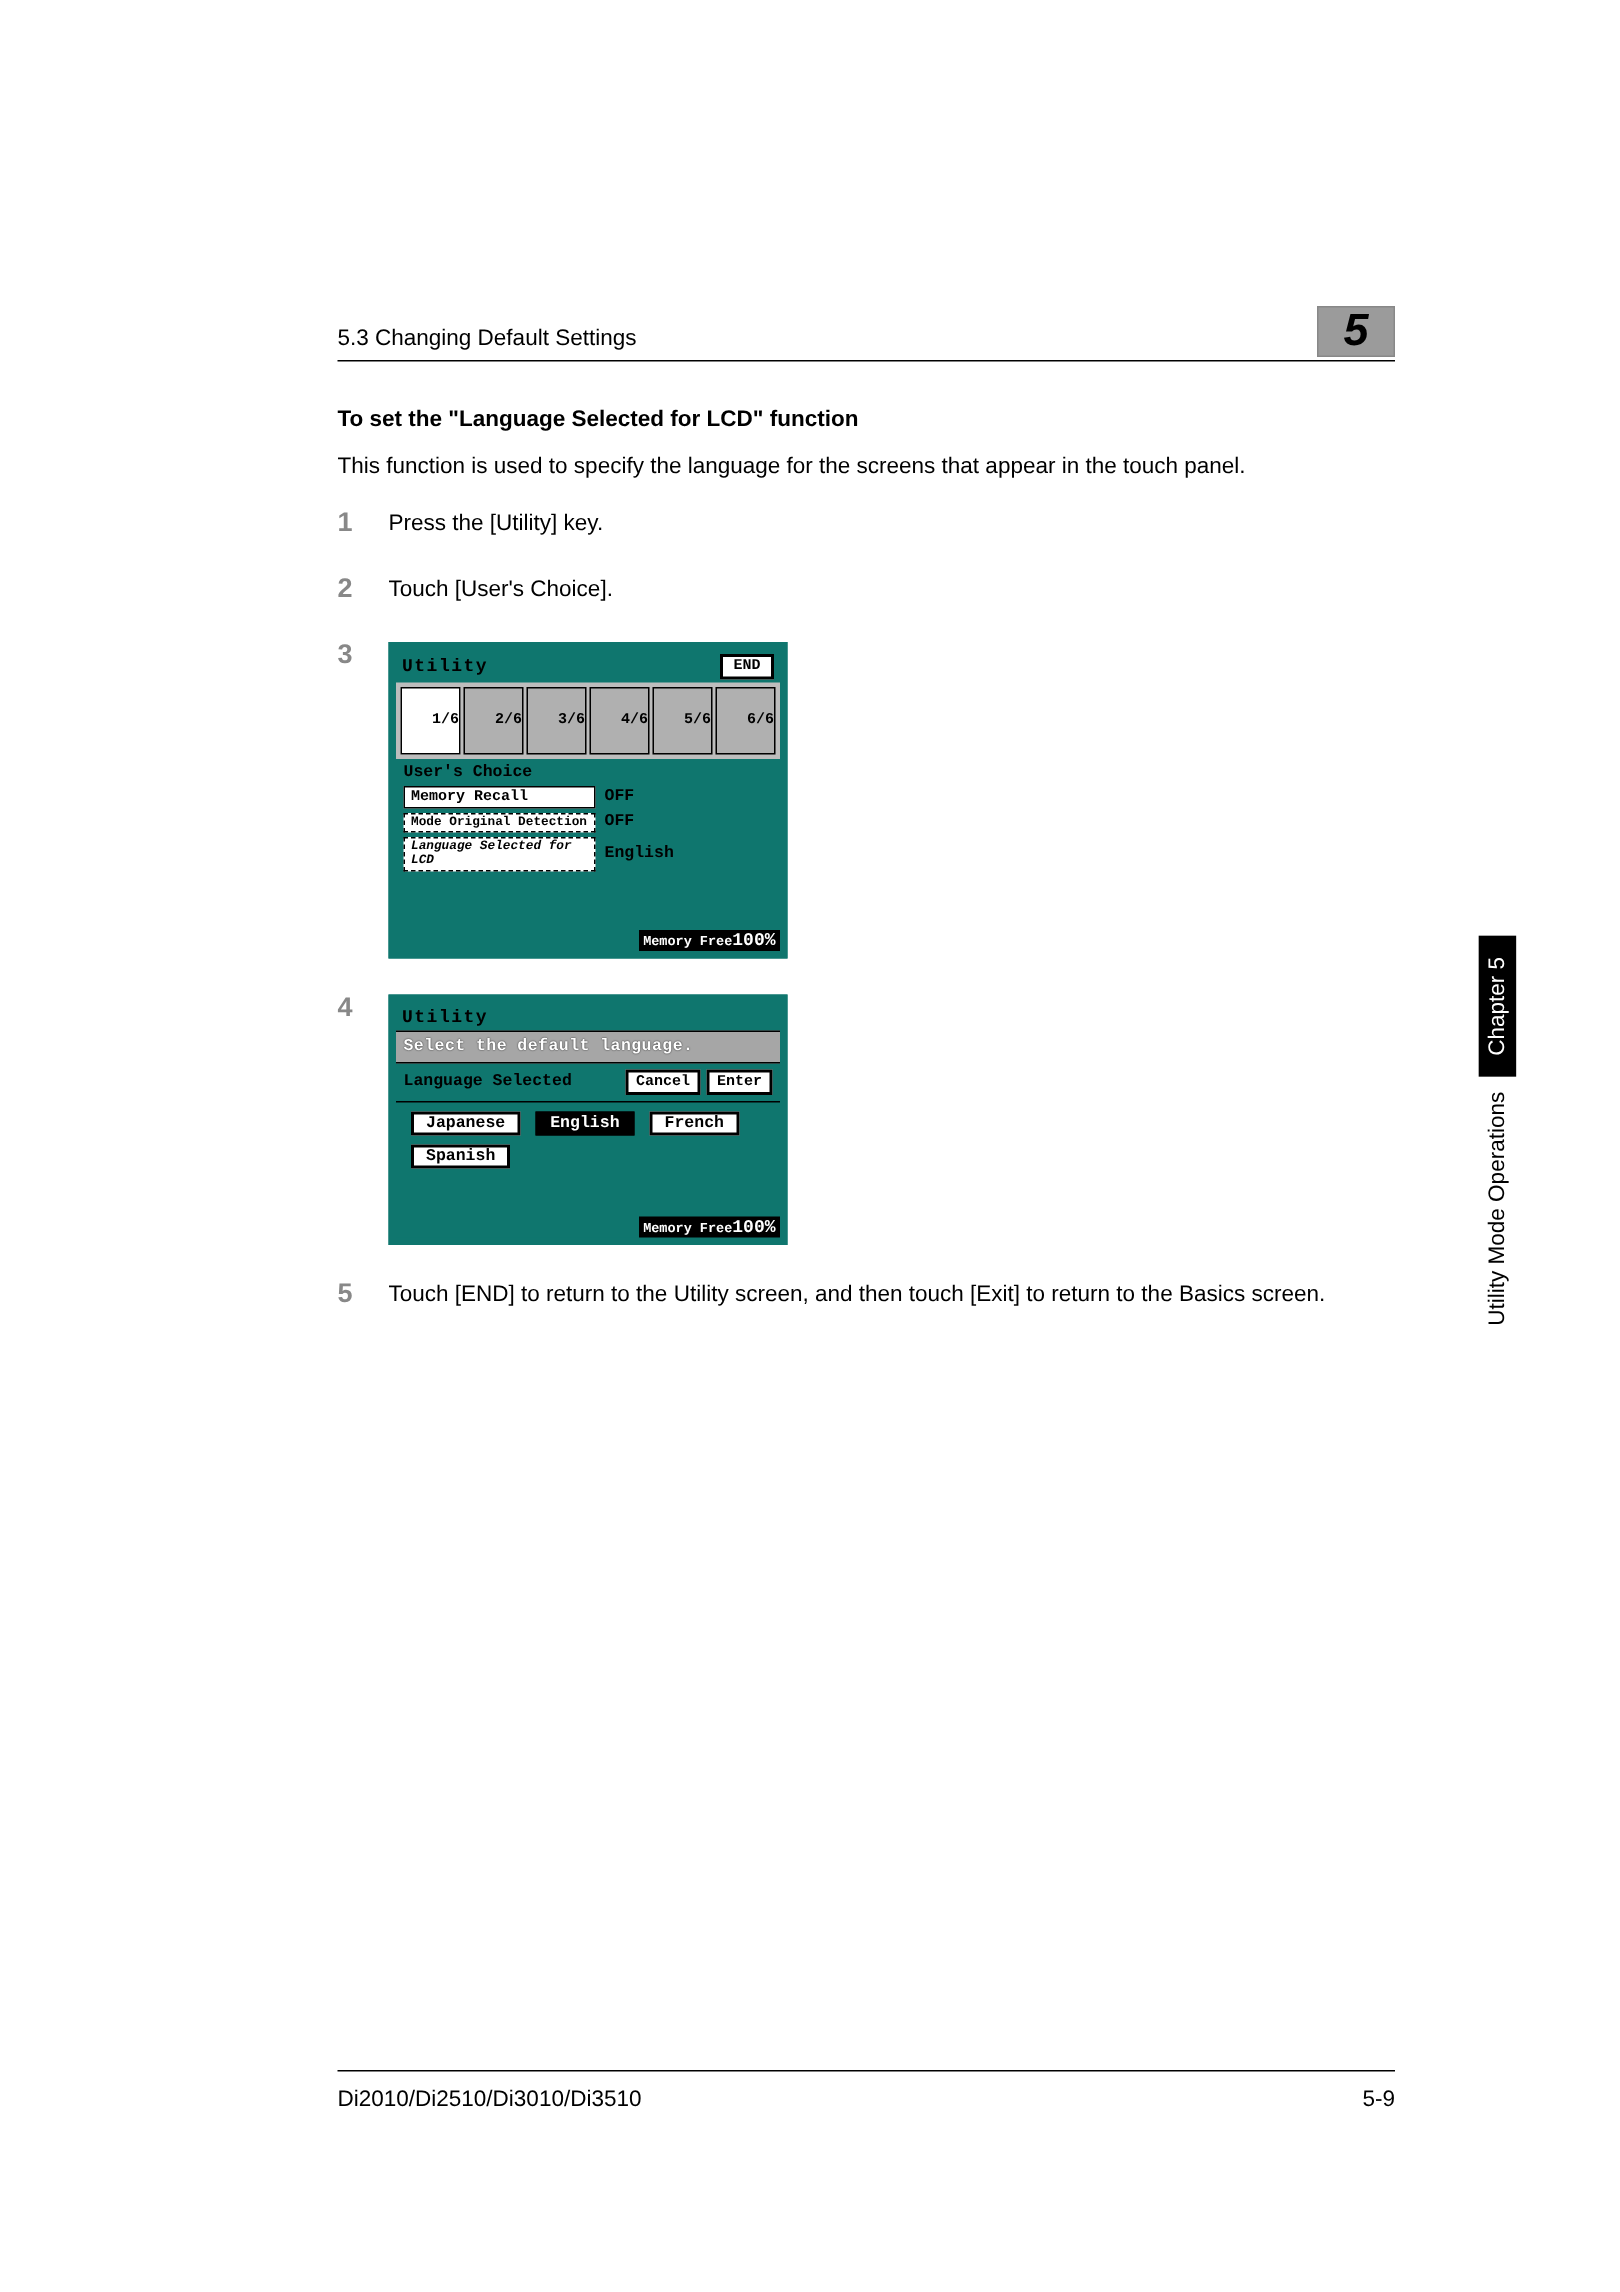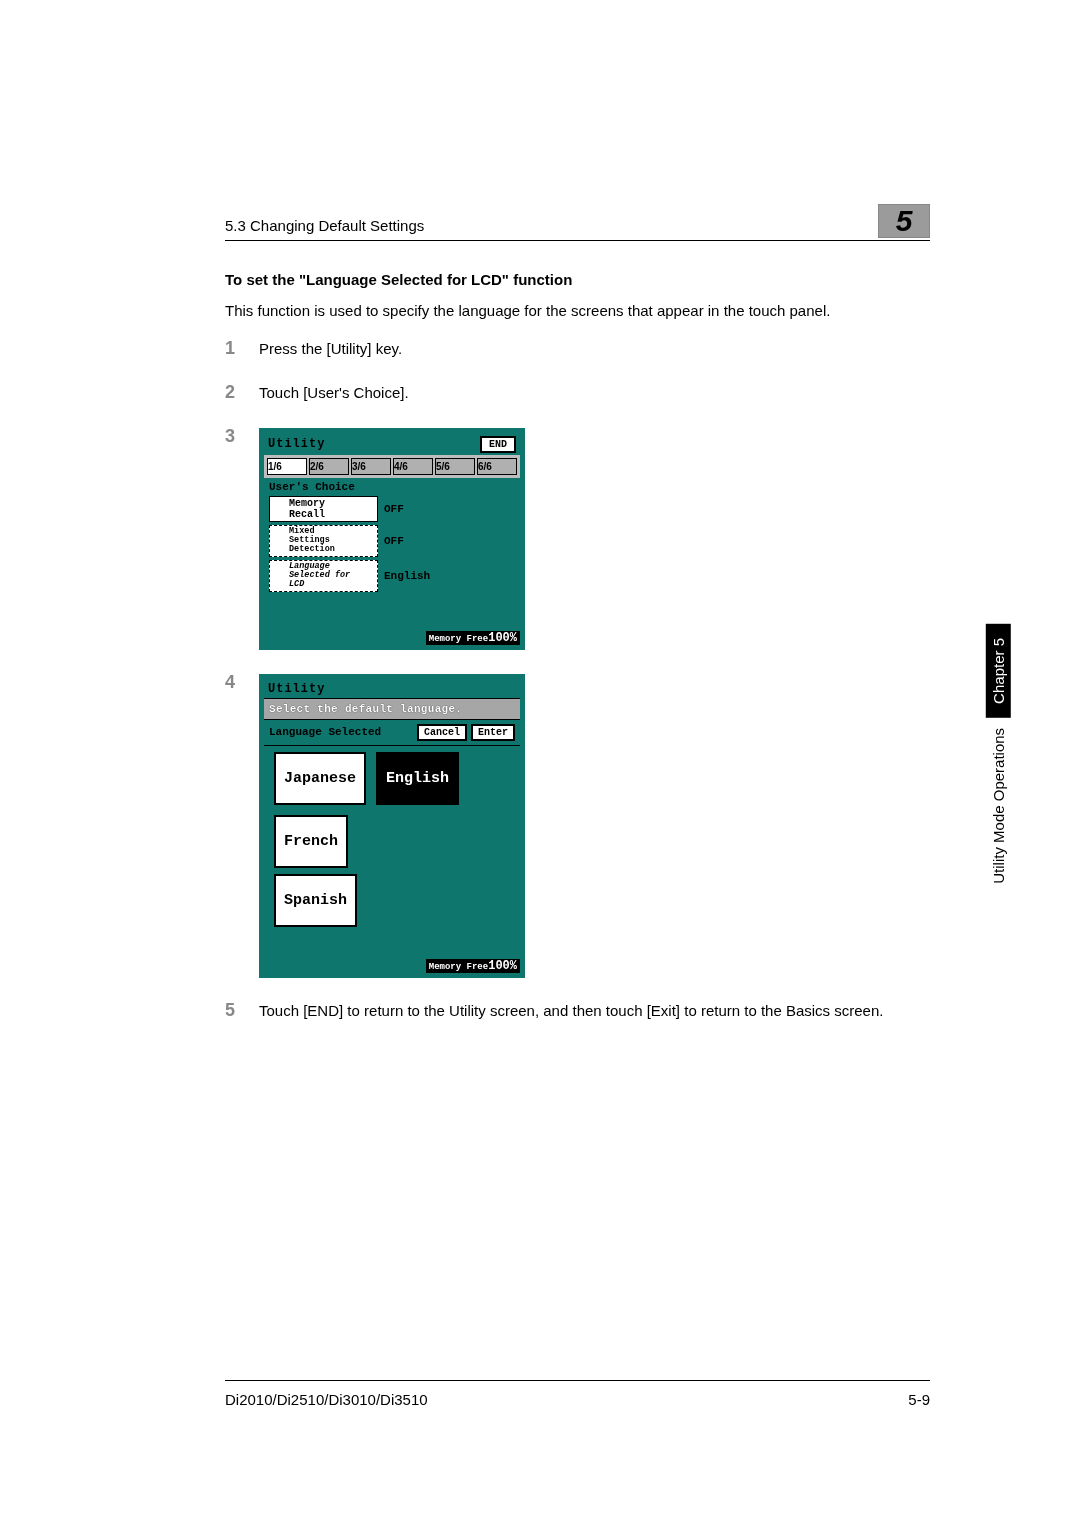--- a/index.html
+++ b/index.html
@@ -114,46 +114,46 @@
     background: #fff;
   }
   .lcd-tabs {
     display: flex;
     gap: 2px;
     background: #bdbdbd;
     padding: 3px 3px;
   }
   .lcd-tab {
     flex: 1;
-    text-align: left;
+    text-align: right;
     background: #b0b0b0;
     border: 1px solid #000;
     font-size: 10px;
-    padding: 2px 0;
-    font-family: Liberation Sans, sans-serif;
+    padding: 16px 0;
+    font-family: Liberation Mono, monospace;
     font-weight: bold;
   }
   .lcd-tab.active {
     background: #fff;
   }
   .lcd-subhead {
     padding: 3px 5px 0 5px;
     font-size: 11px;
   }
   .lcd-option {
     display: flex;
     align-items: center;
     margin: 3px 5px;
     gap: 6px;
   }
   .lcd-opt-btn {
     border: 1px dashed #000;
-    padding: 1px 19px;
+    padding: 1px 4px;
     font-size: 10px;
-    width: 109px;
+    width: 128px;
     box-sizing: border-box;
     line-height: 1.1;
     background:#fff;
   }
   .lcd-opt-btn.solid { border-style: solid; }
   .lcd-opt-val {
     font-size: 11px;
   }
   .lcd-mem {
     background: #000;
@@ -196,22 +196,22 @@
     background:#fff;
   }
   .lcd-langrow {
     display: flex;
     gap: 10px;
     padding: 6px 10px;
     flex-wrap: wrap;
   }
   .lcd-lang {
     border: 2px solid #000;
-    padding: 16px 8px;
-    font-size: 15px;
+    padding: 0 8px;
+    font-size: 11px;
     min-width: 56px;
     background:#fff;
     box-sizing: border-box;
   }
   .lcd-lang.active {
     background: #000;
     color: #fff;
   }
   .lcd2 .lcd-spacer{height:40px;}
   .side-tab {
@@ -284,21 +284,21 @@
             <span class="lcd-tab">4/6</span>
             <span class="lcd-tab">5/6</span>
             <span class="lcd-tab">6/6</span>
           </div>
           <div class="lcd-subhead">User's Choice</div>
           <div class="lcd-option">
             <span class="lcd-opt-btn solid">Memory Recall</span>
             <span class="lcd-opt-val">OFF</span>
           </div>
           <div class="lcd-option">
-            <span class="lcd-opt-btn" style="font-size:8.5px;">Mixed Settings Detection</span>
+            <span class="lcd-opt-btn" style="font-size:8.5px;">Mode Original Detection</span>
             <span class="lcd-opt-val">OFF</span>
           </div>
           <div class="lcd-option">
             <span class="lcd-opt-btn" style="font-size:8.5px;font-style:italic;">Language Selected for LCD</span>
             <span class="lcd-opt-val">English</span>
           </div>
           <div class="lcd-spacer"></div>
           <div class="lcd-mem">
             <span>Memory Free</span><span class="big">100%</span>
           </div>

